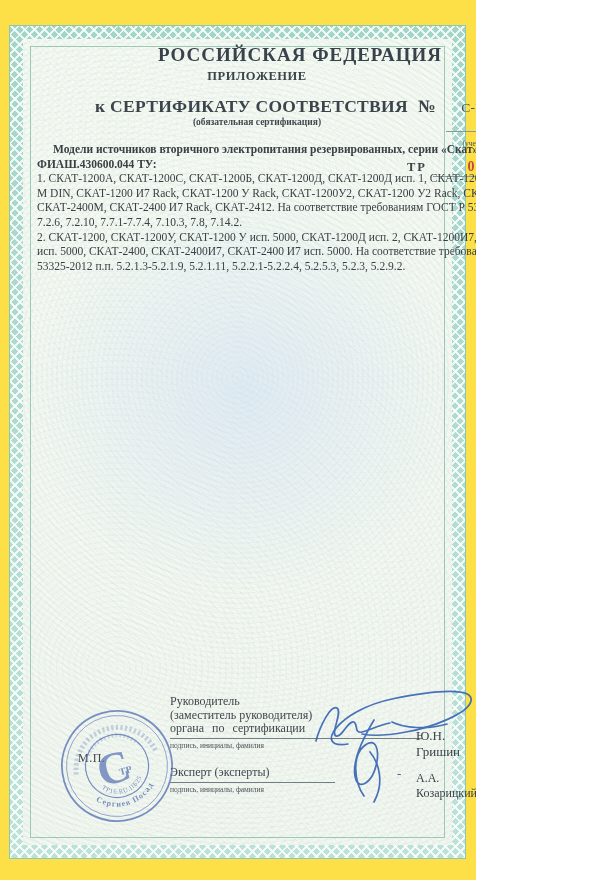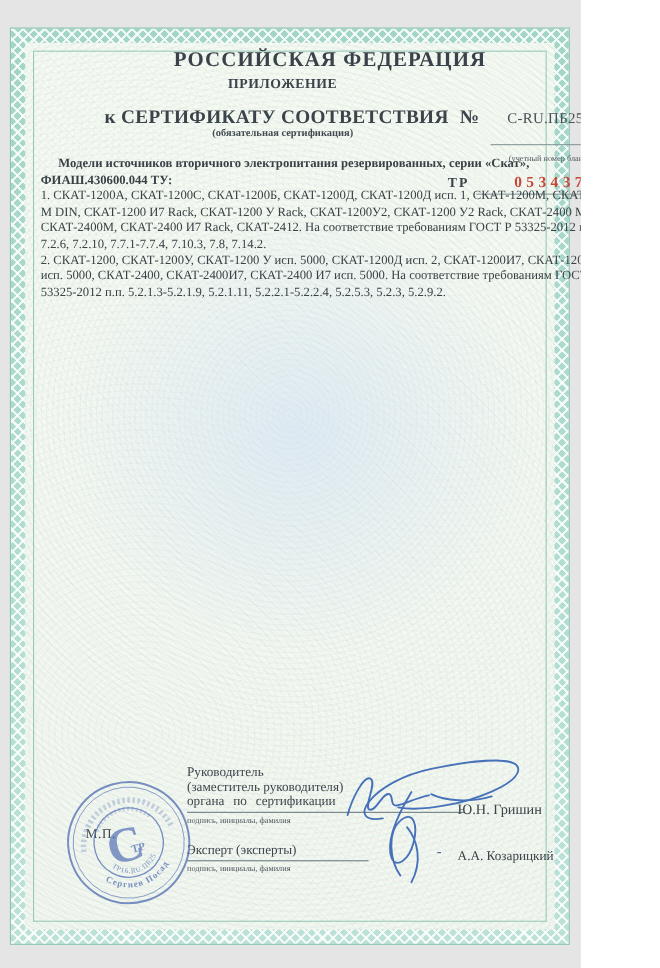--- a/index.html
+++ b/index.html
@@ -1,17 +1,17 @@
 <!DOCTYPE html>
 <html><head>
 <meta charset="utf-8">
 <style>
   html,body{margin:0;padding:0;}
   body{width:600px;height:880px;background:#ffffff;font-family:"Liberation Serif","DejaVu Serif",serif;}
-  .page{position:relative;width:528px;height:880px;background:#e5e5e5;overflow:hidden;}
+  .page{position:relative;width:476px;height:880px;background:#fde047;overflow:hidden;}
 
   
   .band{
     position:absolute;left:9px;top:25px;right:10px;bottom:21px;
     background:
       repeating-linear-gradient(45deg, rgba(255,255,255,.8) 0 2px, rgba(255,255,255,0) 2px 7px),
       repeating-linear-gradient(-45deg, rgba(255,255,255,.8) 0 2px, rgba(255,255,255,0) 2px 7px),
       linear-gradient(#a3d5c7,#bce2d8);
     border:1px solid #8cc6b6;
   }

